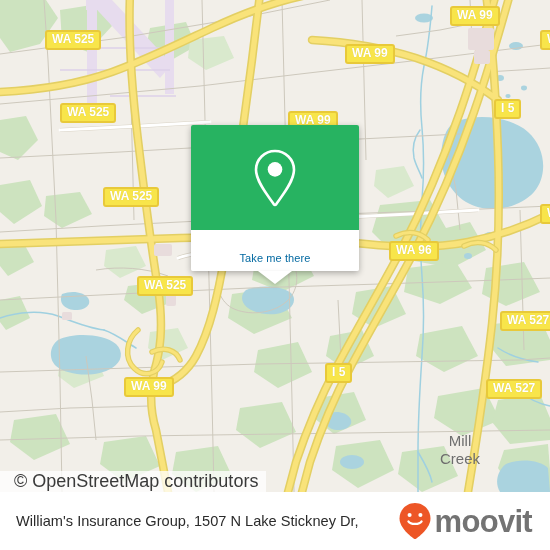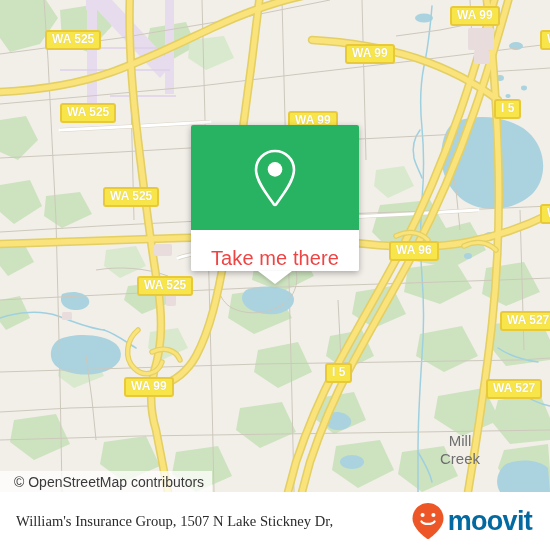--- a/index.html
+++ b/index.html
@@ -56,22 +56,22 @@
   .card-white {
     height: 41px;
     background: #ffffff;
     border-radius: 0 0 2px 2px;
     display: flex;
     align-items: center;
     justify-content: center;
     position: relative;
   }
   .card-label {
-    font-size: 20px;
-    color: #ef4444;
+    font-size: 11px;
+    color: #0369a1;
     letter-spacing: 0.1px;
     font-family: "Liberation Sans", sans-serif;
     margin-top: 15px;
   }
   .card-tail {
     position: absolute;
     left: 50%;
     top: 100%;
     margin-left: -17px;
     width: 0; height: 0;
@@ -87,21 +87,21 @@
     left: 0;
     top: 471px;
     height: 21px;
     background: rgba(255,255,255,0.75);
     display: flex;
     align-items: center;
     padding: 0 8px 0 14px;
     z-index: 30;
   }
   .attribution span {
-    font-size: 14px;
+    font-size: 18px;
     color: #3a3a3a;
     font-family: "Liberation Sans", sans-serif;
     white-space: nowrap;
   }
 
   
   .footer {
     position: absolute;
     left: 0;
     top: 492px;
@@ -112,32 +112,32 @@
     align-items: center;
     justify-content: space-between;
     padding: 0 12px 0 16px;
     box-sizing: border-box;
   }
   .footer-title {
     font-size: 14.6px;
     line-height: 21px;
     color: #2b2b2b;
     max-width: 400px;
-    font-family: Liberation Serif, serif;
+    font-family: Liberation Sans, sans-serif;
   }
   .brand {
     display: flex;
     align-items: center;
     gap: 3px;
     padding-right: 6px;
   }
   .brand-word {
-    font-size: 27px;
+    font-size: 31px;
     font-weight: bold;
-    color: #0369a1;
+    color: #737373;
     letter-spacing: -0.7px;
     font-family: "Liberation Sans", sans-serif;
     line-height: 1;
   }
 </style>
 </head>
 <body>
 
 <div id="page">
 

